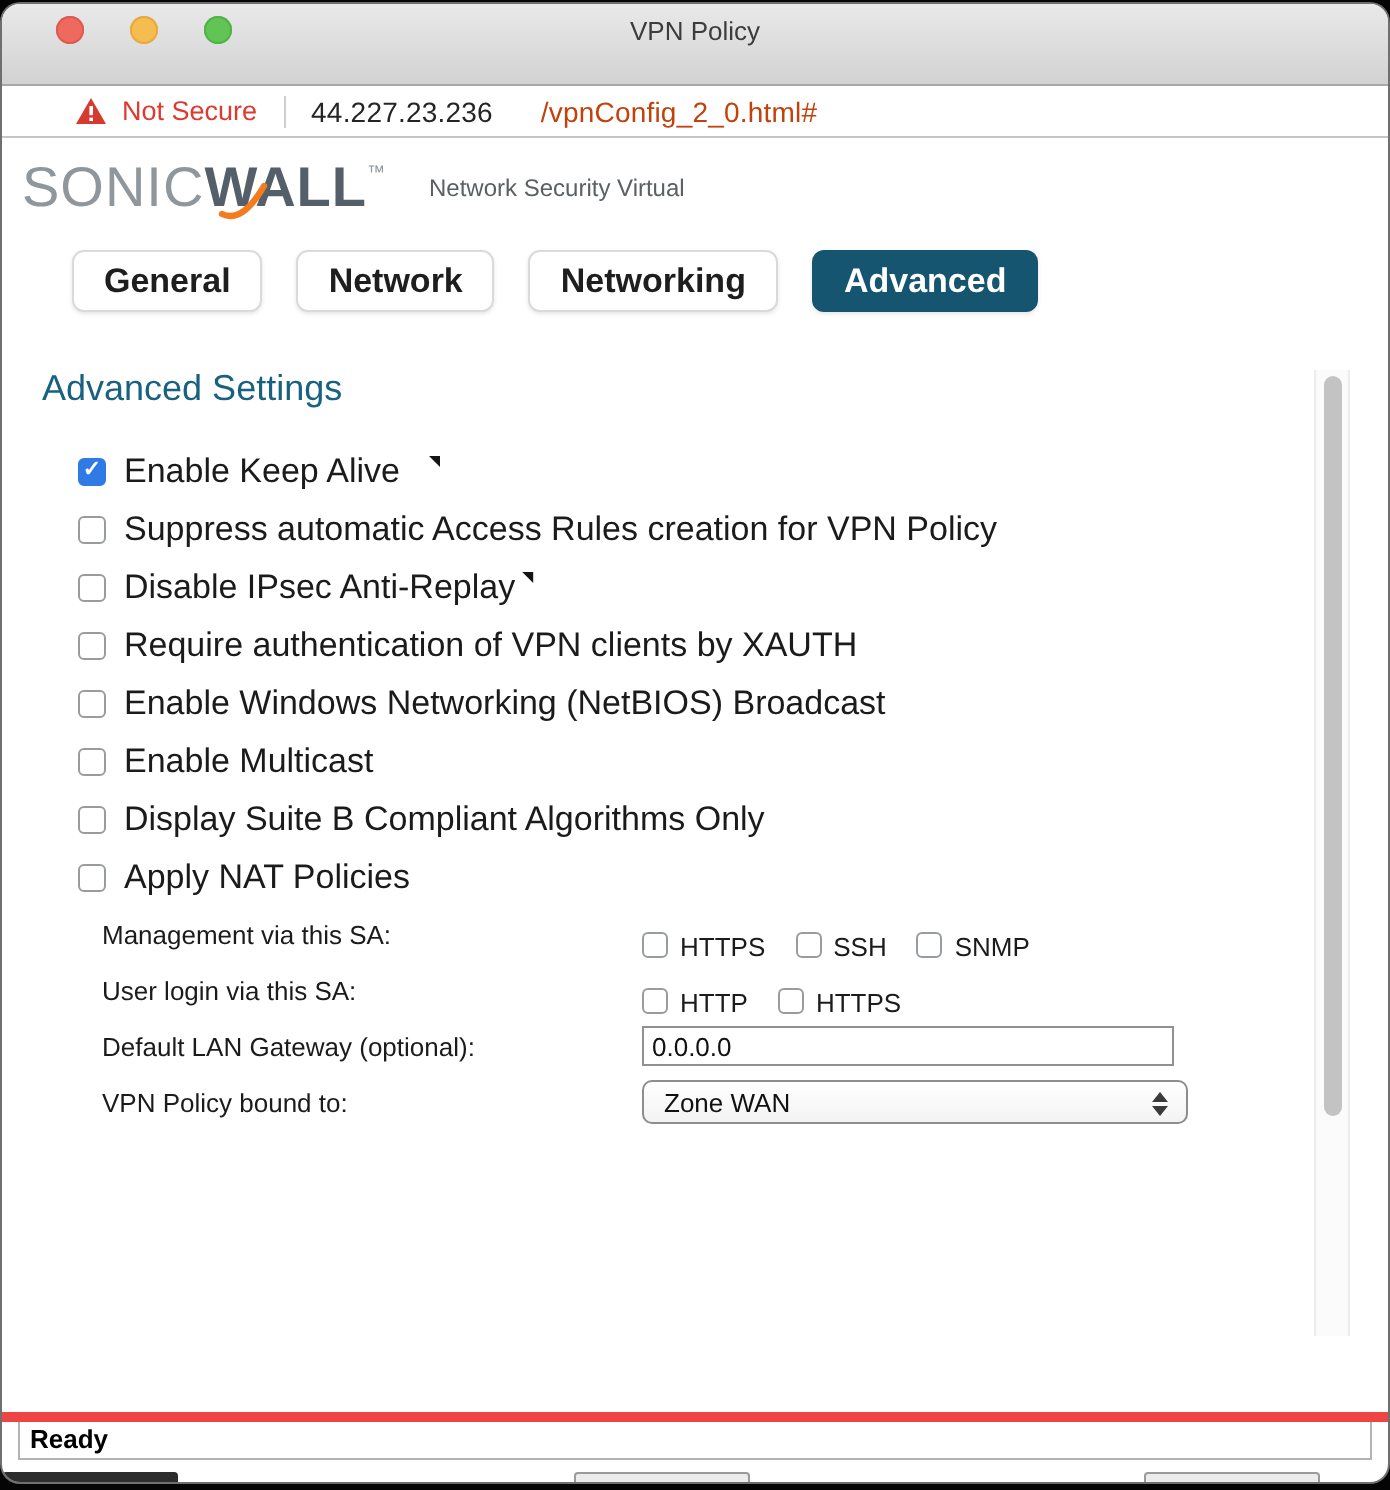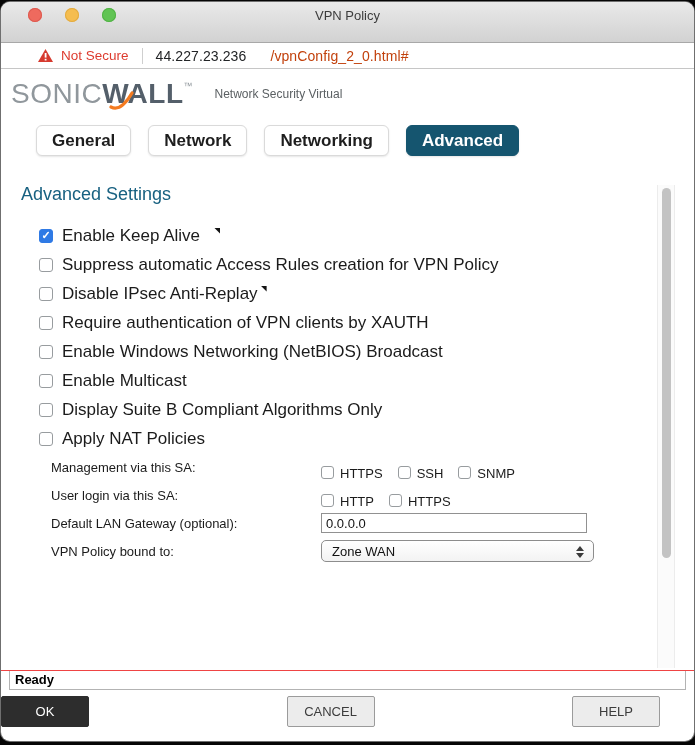--- a/index.html
+++ b/index.html
@@ -87,21 +87,21 @@
               border-right:4px solid transparent; border-top:5px solid #3a3a3a; }
 
   
   .scrollbar { position:absolute; top:2px; right:19px; width:18px; height:483px;
                background:#fbfbfb; border-left:1px solid #ececec;
                border-right:1px solid #ececec; }
   .scroll-thumb { position:absolute; left:4px; top:3px; width:9px; height:370px;
                   background:#c3c3c3; border-radius:5px; }
 
   
-  .status-wrap { border-top:1px solid #ef4444; }
+  .status-wrap { border-top:5px solid #ef4444;margin-top:36px; }
   .status-bar { margin:0 8px; height:19px; border-left:1px solid #b3b3b3;
                 border-right:1px solid #b3b3b3; border-bottom:1px solid #b3b3b3;
                 line-height:18px; padding-left:5px; font-size:13px; font-weight:700;
                 color:#000; }
   .footer { display:flex; justify-content:space-between; gap:21px; margin-top:6px;
             padding-right:34px; }
   .btn { min-width:88px; height:31px; display:flex; align-items:center;
          justify-content:center; font-size:13px; border-radius:2px; cursor:default; }
   .btn.primary { background:var(--primary-button,#2d2d2d); color:#fff;
                  border:1px solid var(--primary-button,#2d2d2d); font-weight:500; }

